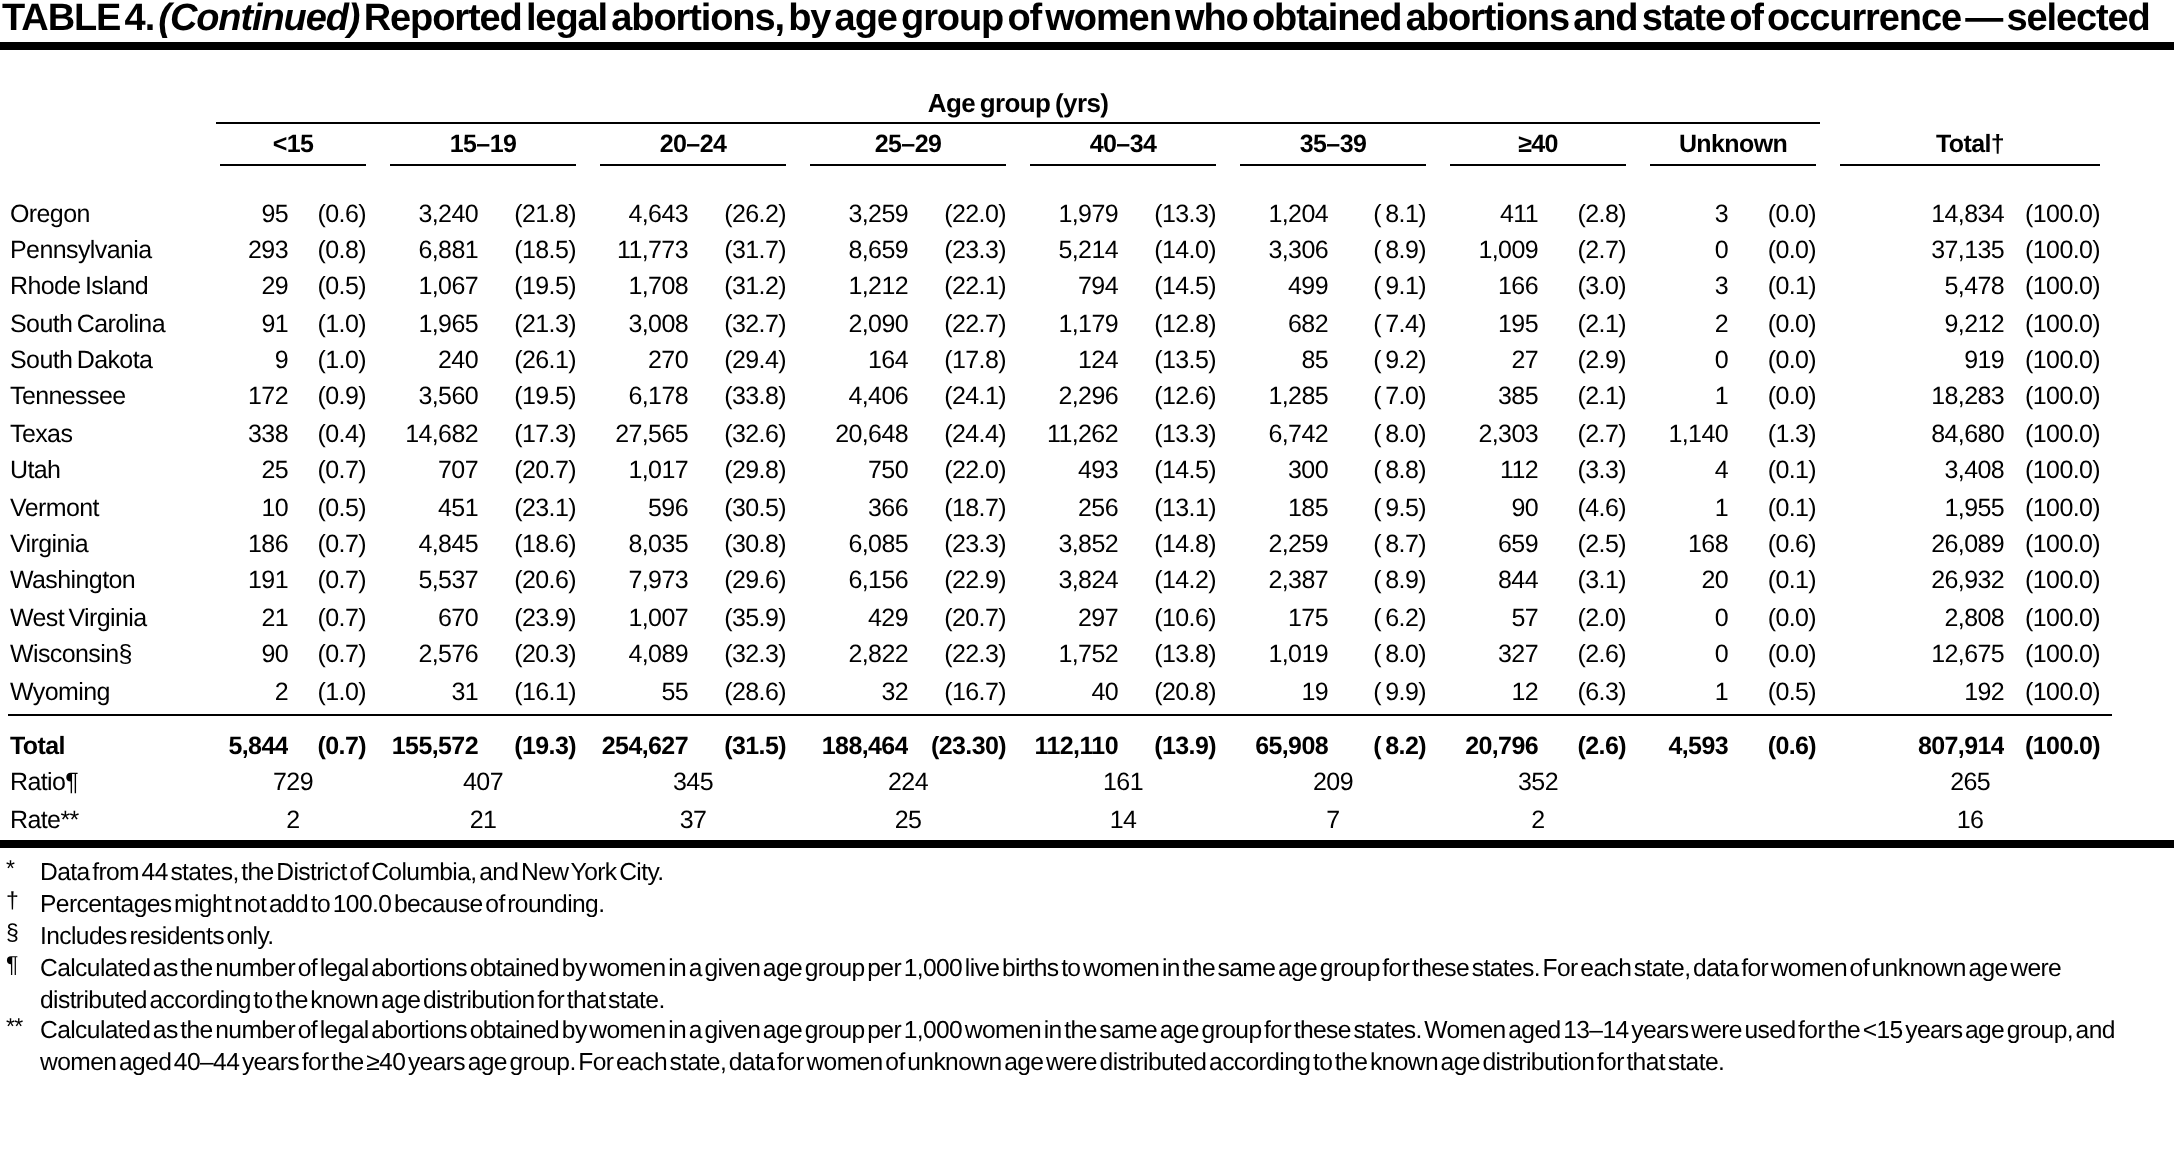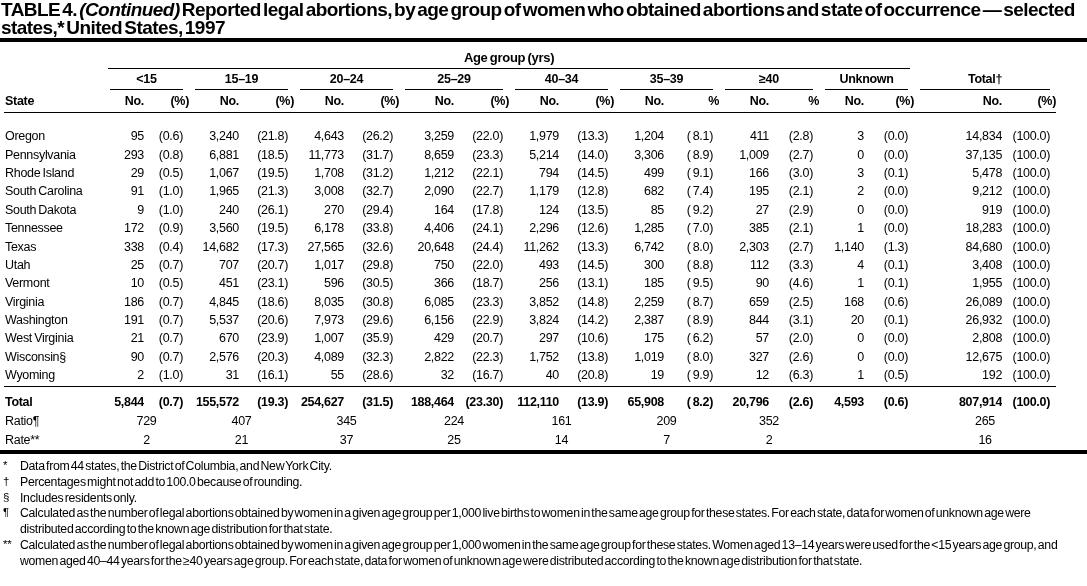--- a/index.html
+++ b/index.html
@@ -14,21 +14,21 @@
     letter-spacing: -0.55px; word-spacing: -2.6px;
     padding: 1px 2px 0 1px;
   }
   .title .cont { font-style: italic; }
   .rule { height: 4px; background: #000; }
   .rule.top { margin-top: 2px; }
   .rule.bottom { margin-top: 3px; }
 
   table.main {
     border-collapse: collapse; table-layout: fixed;
-    width: 1052px; margin: 9px 0 0 4px;
+    width: 1052px; margin: 20px 0 0 4px;
     font-size: 12.5px; letter-spacing: -0.3px; word-spacing: -1px;
     line-height: 1.05;
   }
   th, td { padding: 0; vertical-align: bottom; white-space: pre; overflow: hidden; }
   thead th { font-weight: bold; }
   th.agegrp { font-size: 13px; padding: 0 4px; }
   th.agegrp .u, th.grp .u {
     border-bottom: 1.5px solid #000; text-align: center; padding-bottom: 3px;
   }
   th.grp { padding: 4px 6px 0 6px; }
@@ -51,21 +51,20 @@
   }
   .fn { display: flex; }
   .fn .marker { flex: 0 0 17px; font-size: 11.5px; position: relative; top: -1px; }
   .fn .text { flex: 1; }
 </style>
 </head>
 <body>
 
 <div class="title">
   <span>TABLE 4. </span><span class="cont">(Continued)</span><span> Reported legal abortions, by age group of women who obtained abortions and state of occurrence — selected</span><br>
-  <span>states,* United States, 1997</span>
 </div>
 
 <div class="rule top"></div>
 
 <table class="main">
   <colgroup>
     <col style="width:100px">
     <col style="width:40px">
       <col style="width:45px">
     <col style="width:50px">
@@ -96,41 +95,20 @@
         <th class="grp" colspan="2"><div class="u">&lt;15</div></th>
         <th class="grp" colspan="2"><div class="u">15–19</div></th>
         <th class="grp" colspan="2"><div class="u">20–24</div></th>
         <th class="grp" colspan="2"><div class="u">25–29</div></th>
         <th class="grp" colspan="2"><div class="u">40–34</div></th>
         <th class="grp" colspan="2"><div class="u">35–39</div></th>
         <th class="grp" colspan="2"><div class="u">≥40</div></th>
         <th class="grp" colspan="2"><div class="u">Unknown</div></th>
         <th class="grp" colspan="2"><div class="u">Total†</div></th>
       </tr>
-      <tr class="sub">
-        <th class="state">State</th>
-        <th class="no">No.</th>
-        <th class="pct">(%)</th>
-        <th class="no">No.</th>
-        <th class="pct">(%)</th>
-        <th class="no">No.</th>
-        <th class="pct">(%)</th>
-        <th class="no">No.</th>
-        <th class="pct">(%)</th>
-        <th class="no">No.</th>
-        <th class="pct">(%)</th>
-        <th class="no">No.</th>
-        <th class="pct">%</th>
-        <th class="no">No.</th>
-        <th class="pct">%</th>
-        <th class="no">No.</th>
-        <th class="pct">(%)</th>
-        <th class="no">No.</th>
-        <th class="pct">(%)</th>
-      </tr>
     </thead>
   <tbody>
       <tr class="firstdata">
         <td class="state">Oregon</td>
         <td class="no">95</td>
         <td class="pct">(0.6)</td>
         <td class="no">3,240</td>
         <td class="pct">(21.8)</td>
         <td class="no">4,643</td>
         <td class="pct">(26.2)</td>

